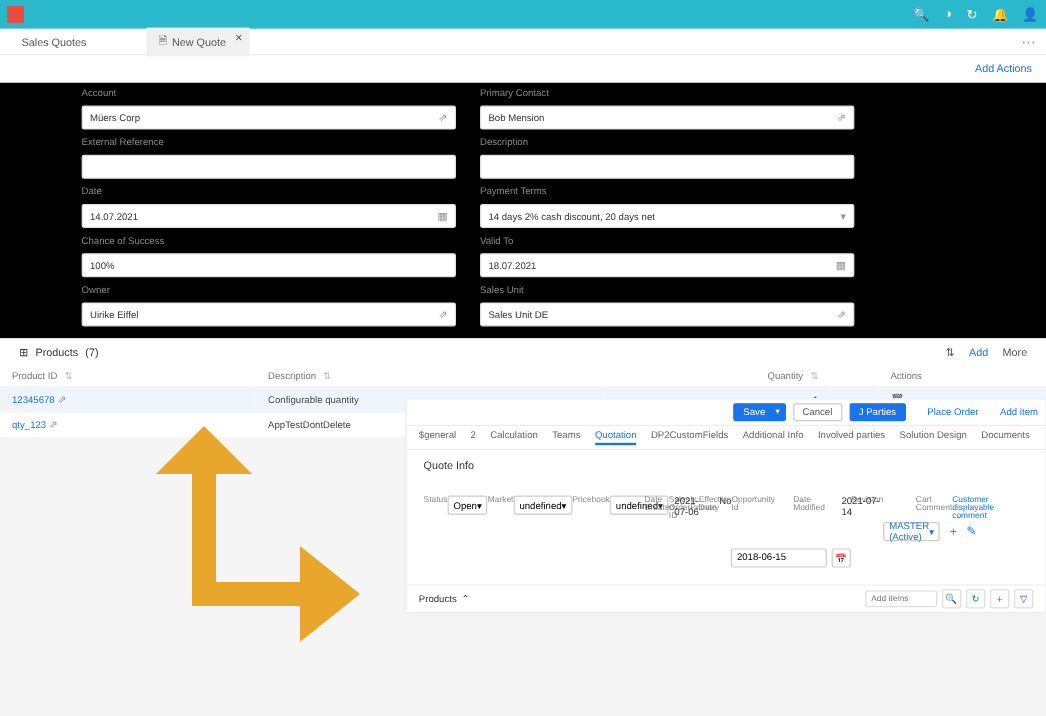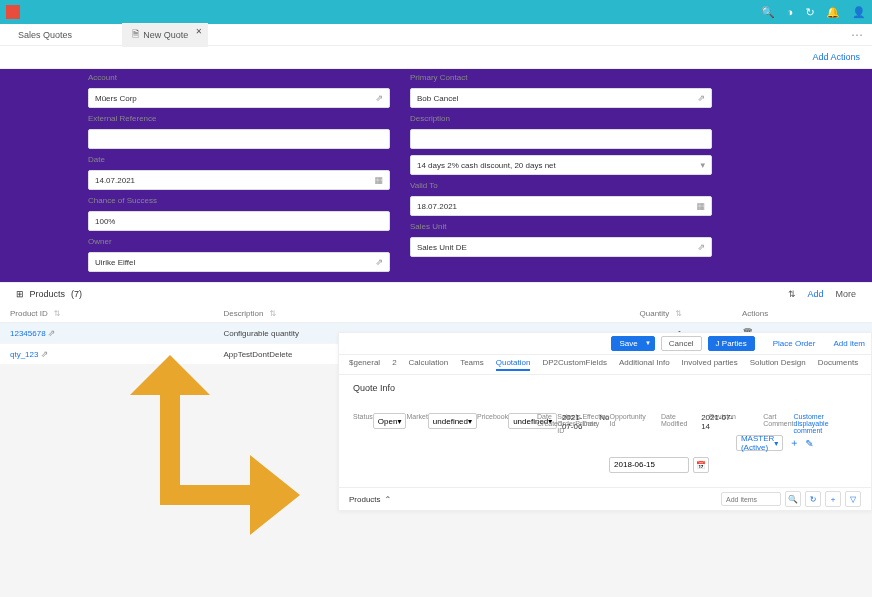--- a/index.html
+++ b/index.html
@@ -10,21 +10,21 @@
 .topbar-icons { display: flex; gap: 12px; color: #fff; font-size: 11px; }
 
 .tabs-row { height: 22px; background: #fff; display: flex; align-items: center; padding: 0 8px; border-bottom: 1px solid #eee; font-size: 9px; color: #555; position: relative; }
 .tab1 { padding: 4px 10px; }
 .tab2 { padding: 4px 20px 4px 10px; background: #f0f0f0; position: relative; margin-left: 40px; display: flex; align-items: center; gap: 4px; }
 .tab2 .close { position: absolute; right: 6px; top: 4px; font-size: 8px; cursor: pointer; }
 .tabs-right { margin-left: auto; color: #999; font-size: 12px; letter-spacing: 1px; }
 
 .add-products { text-align: right; padding: 6px 12px; font-size: 9px; color: #1a73e8; background: #fff; border-bottom: 1px solid #eee; }
 
-.form-area { display: flex; gap: 20px; padding: 4px 160px 10px 88px; background: #4c1d95; }
+.form-area { display: flex; gap: 20px; padding: 4px 160px 10px 68px; background: #000000; }
 .col { flex: 1; display: flex; flex-direction: column; gap: 6px; }
 .field-label { font-size: 8px; color: #888; }
 .field-input { border: 1px solid #ddd; border-radius: 2px; padding: 4px 6px; font-size: 8px; color: #333; height: 20px; display: flex; align-items: center; justify-content: space-between; background: #fff; }
 .field-input .suffix { color: #999; font-size: 9px; }
 .field-input.select { justify-content: space-between; }
 
 .products-header { display: flex; align-items: center; justify-content: space-between; padding: 6px 16px; background: #fff; border-top: 1px solid #eee; font-size: 9px; }
 .products-header .left { display: flex; align-items: center; gap: 6px; color: #333; }
 .products-header .right { display: flex; align-items: center; gap: 12px; color: #555; }
 .products-header .right .link { color: #1a73e8; }
@@ -124,25 +124,26 @@
       </div>
     <div class="field-label">Owner</div>
     <div class="field-input">
         <span>Uirike Eiffel</span>
         <span class="suffix">⇗</span>
       </div>
   </div>
   <div class="col">
     <div class="field-label">Primary Contact</div>
     <div class="field-input">
-        <span>Bob Cancel</span>
+        <span>Bob Mension</span>
         <span class="suffix">⇗</span>
       </div>
     <div class="field-label">Description</div>
     <div class="field-input"></div>
+    <div class="field-label">Payment Terms</div>
     <div class="field-input select">
         <span>14 days 2% cash discount, 20 days net</span>
         <span class="suffix">▾</span>
       </div>
     <div class="field-label">Valid To</div>
     <div class="field-input">
         <span>18.07.2021</span>
         <span class="suffix">▦</span>
       </div>
     <div class="field-label">Sales Unit</div>

